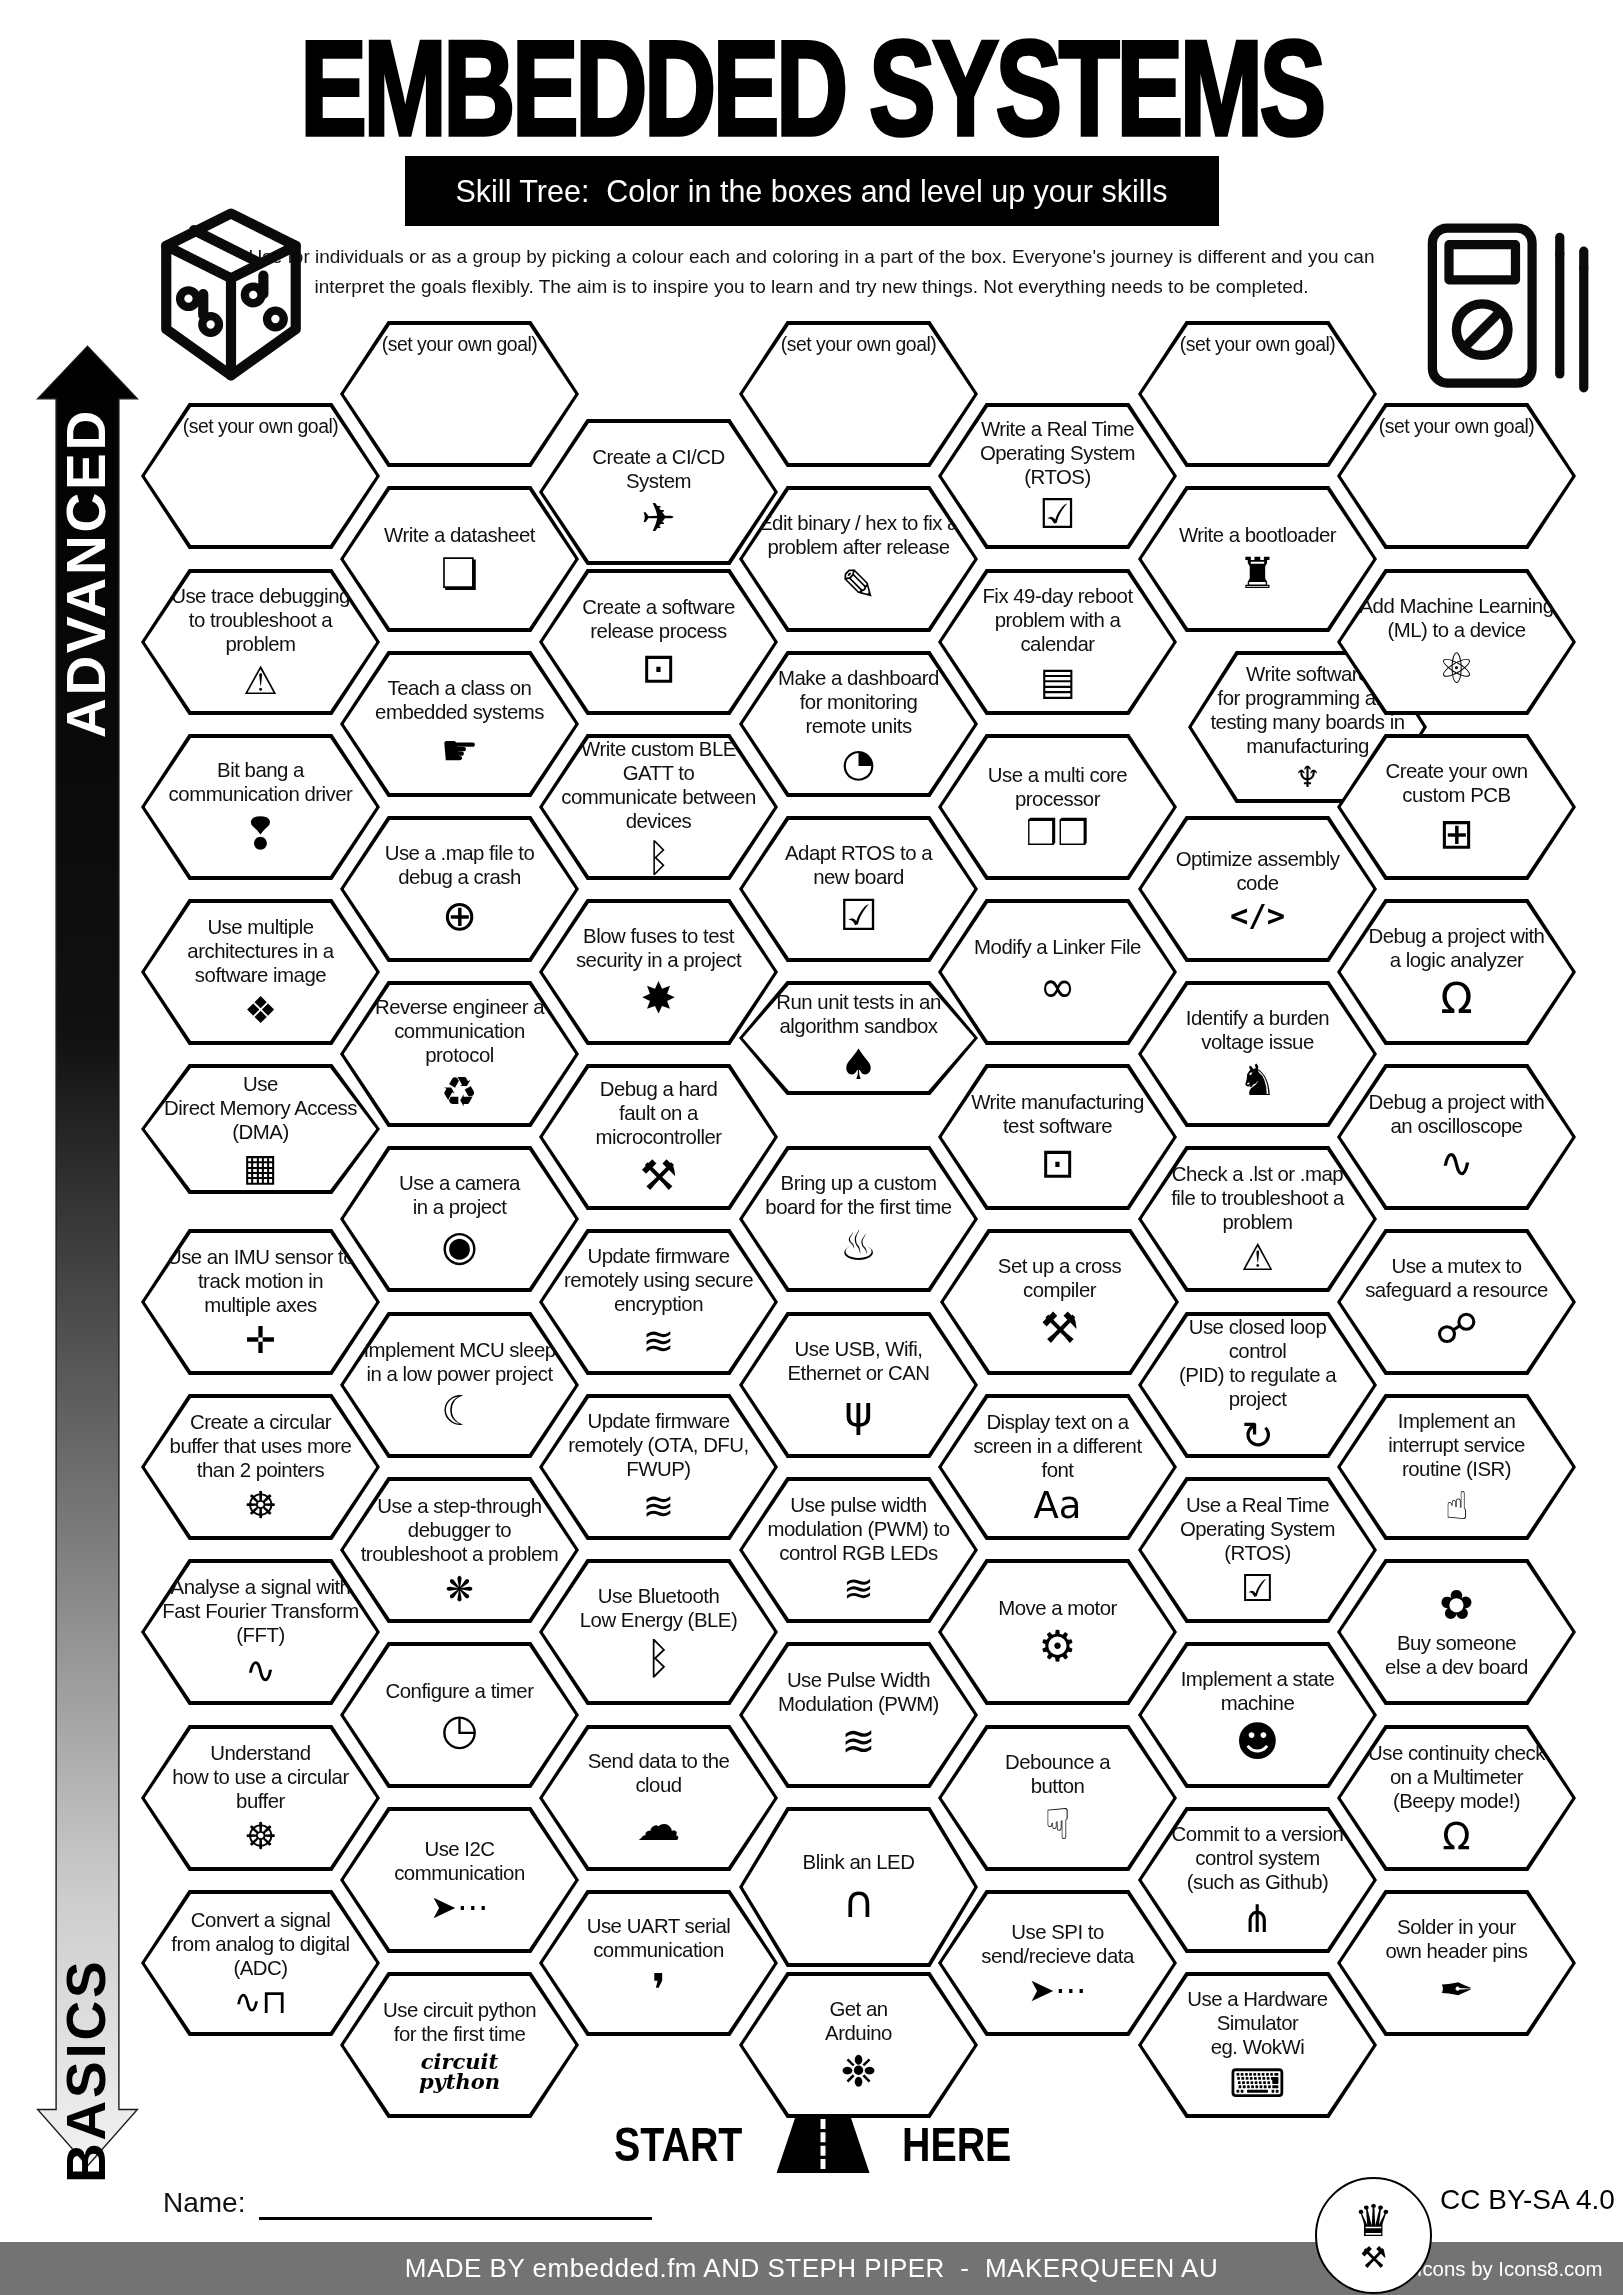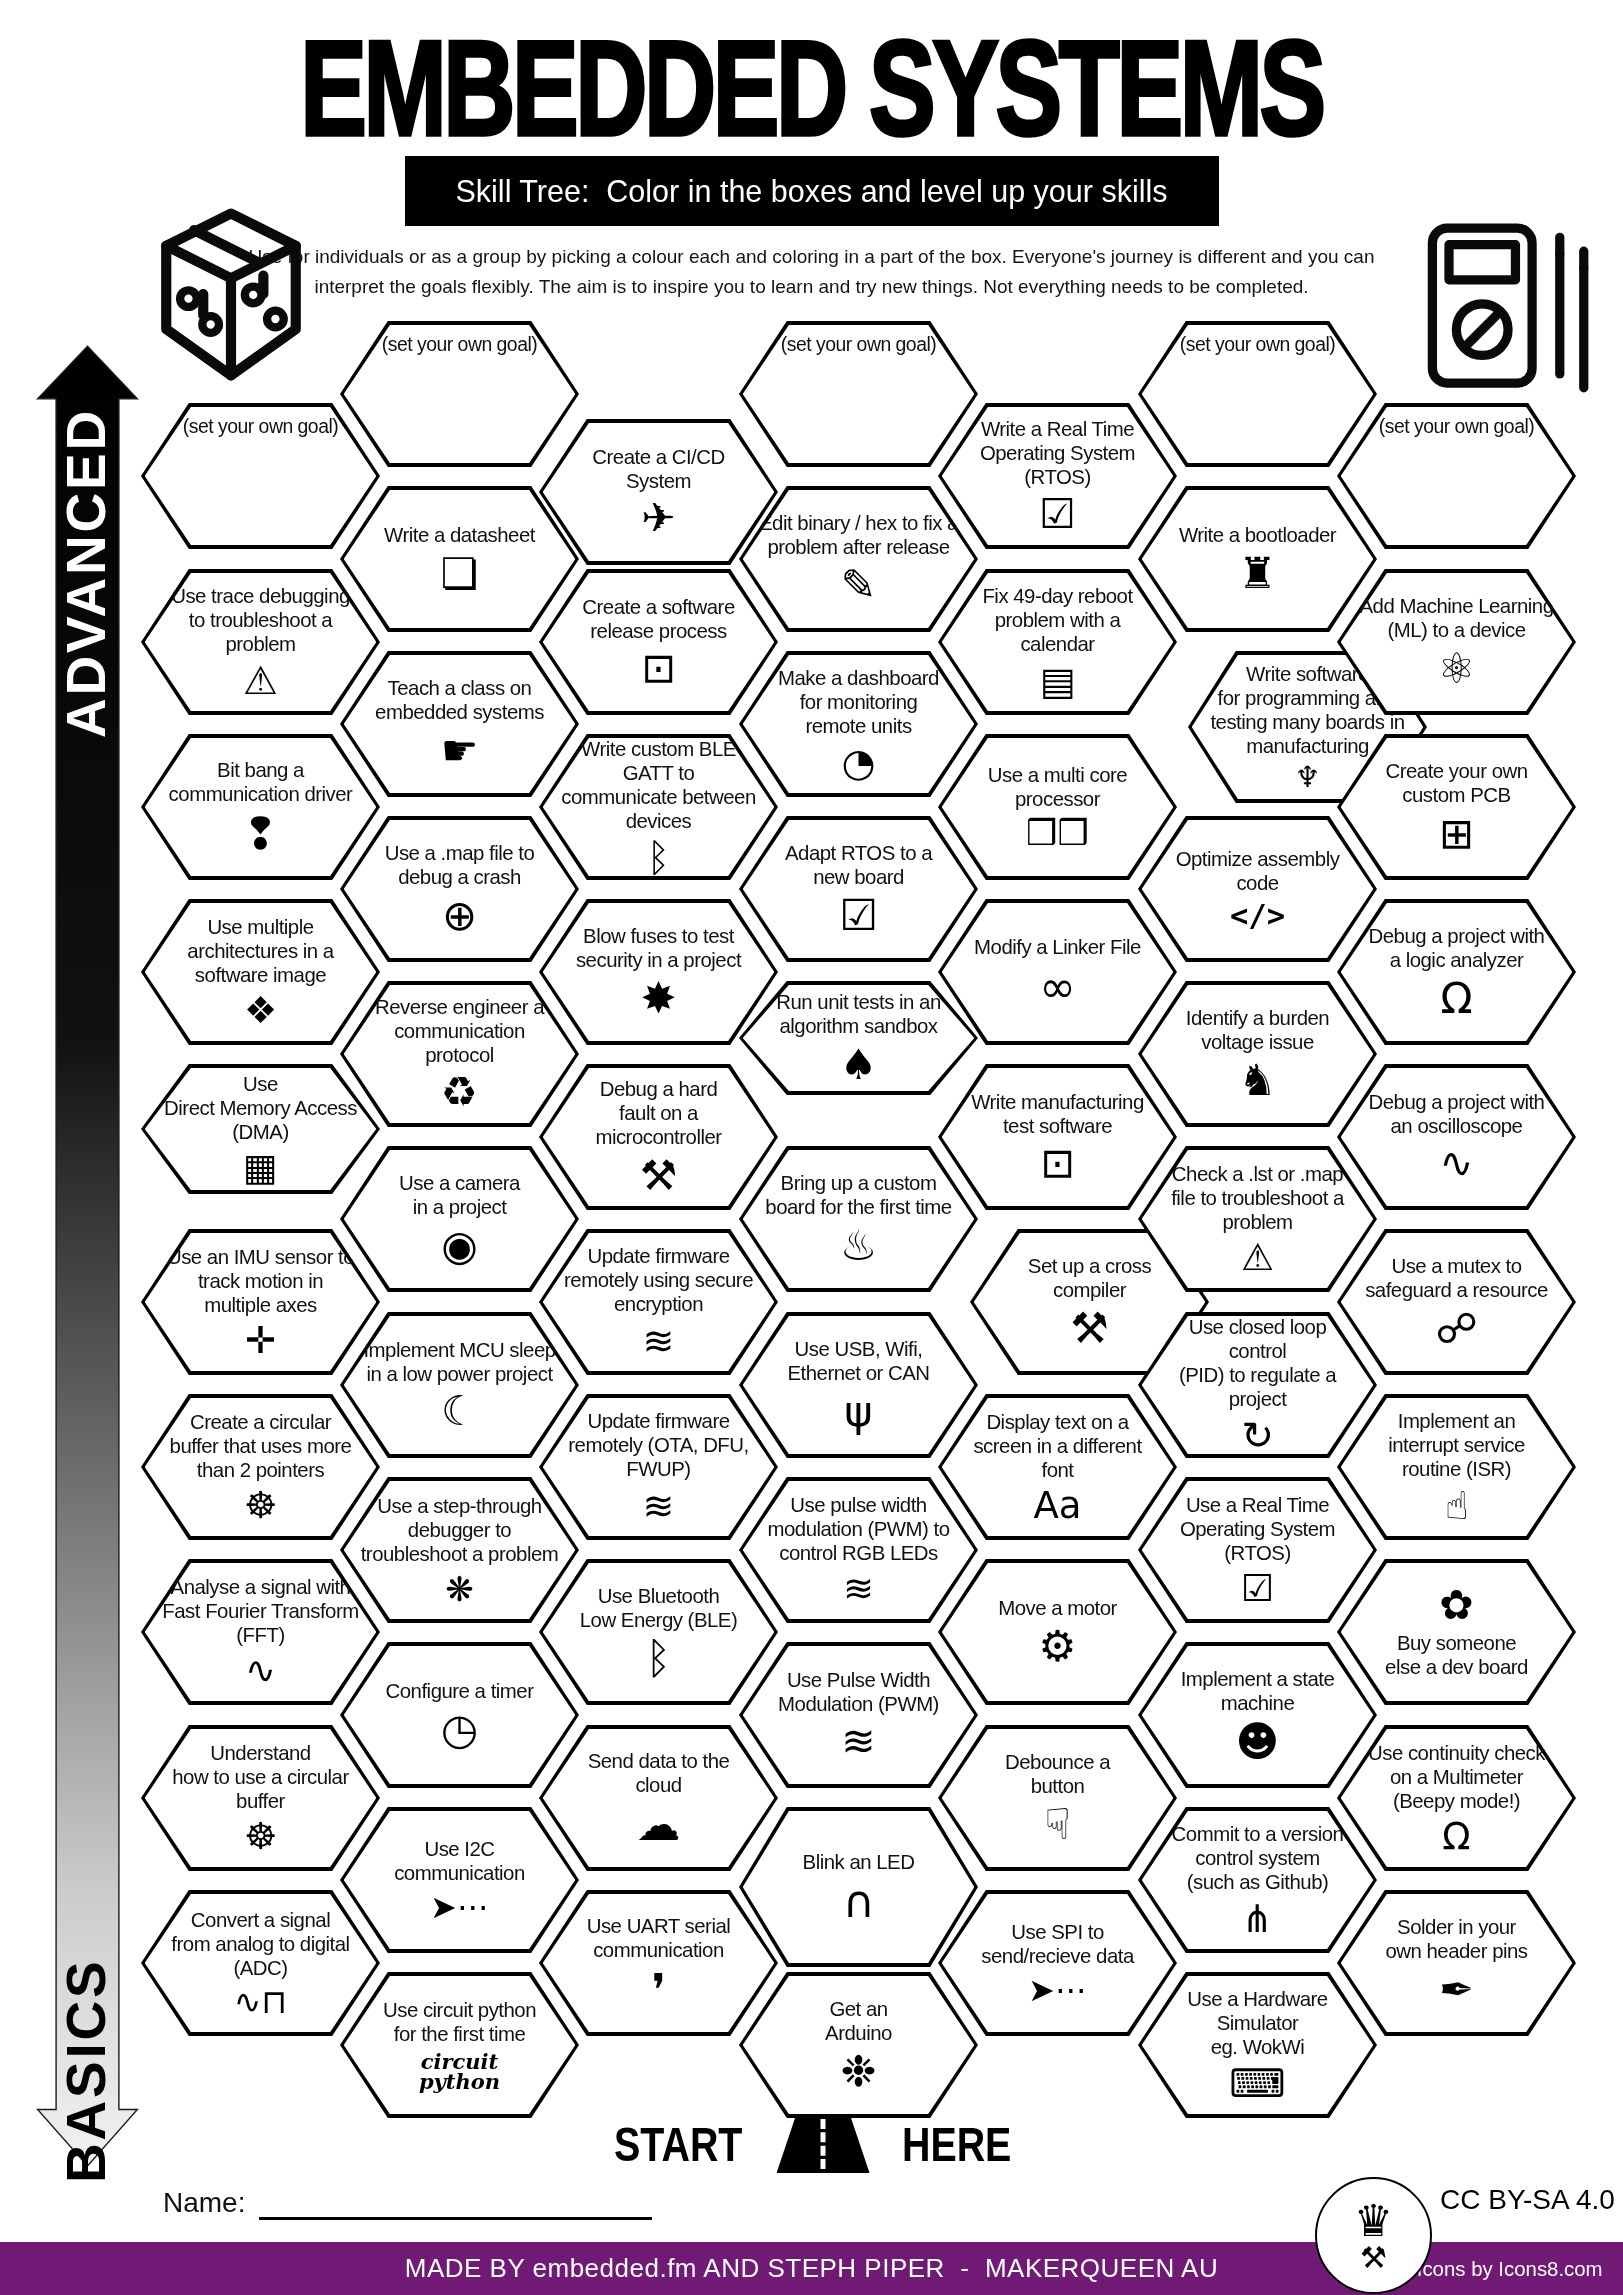--- a/index.html
+++ b/index.html
@@ -51,21 +51,21 @@
   .start-word{font-size:48px;font-weight:bold;letter-spacing:0px;transform:scaleX(0.82);}
   .road{position:relative;width:93px;height:58px;background:#000;
        clip-path:polygon(21% 0,79% 0,100% 100%,0 100%);}
   .road-line{position:absolute;left:50%;top:3.7px;bottom:3.7px;width:0;
        border-left:5.1px dashed #fff;transform:translateX(-50%);}
 
   
   .name-label{position:absolute;left:163px;top:2187px;font-size:28px;color:#111;}
   .name-line{position:absolute;left:259px;top:2186px;width:393px;height:31px;
        border-bottom:3.7px solid #000;background:transparent;}
-  .footer-bar{position:absolute;left:0;bottom:0;width:100%;height:53px;background:#701a75;}
+  .footer-bar{position:absolute;left:0;bottom:0;width:100%;height:53px;background:#737373;}
   .made-by{position:absolute;left:0;width:100%;text-align:center;top:11px;
        color:#fff;font-size:26px;letter-spacing:0.5px;white-space:pre;}
   .icons-credit{position:absolute;right:20.4px;top:15.7px;color:#fff;font-size:20.4px;}
   .license{position:absolute;left:1440px;top:2184px;font-size:28px;color:#000;}
   .mq-logo{position:absolute;left:1315px;top:2177px;width:113px;height:113px;
        border-radius:50%;background:#fff;border:2.3px solid #000;z-index:5;
        display:flex;flex-direction:column;align-items:center;justify-content:center;
        font-family:"DejaVu Sans",sans-serif;color:#000;}
   .mq-logo .crown{font-size:44px;line-height:1;}
   .mq-logo .tools{font-size:30px;line-height:1;}
@@ -500,21 +500,21 @@
         </div>
       </div>
       <div class="hex" style="left: 938px; top: 1064px; width: 239px; height: 146px;">
         <div class="hex-face"></div>
         <div class="hex-content">
           <div class="hex-label">Write manufacturing
 test software</div>
           <div class="hex-icon" style="font-size: 41px;">⊡</div>
         </div>
       </div>
-      <div class="hex" style="left: 970px; top: 1229px; width: 239px; height: 146px;">
+      <div class="hex" style="left: 940px; top: 1229px; width: 239px; height: 146px;">
         <div class="hex-face"></div>
         <div class="hex-content">
           <div class="hex-label">Set up a cross
 compiler</div>
           <div class="hex-icon" style="font-size: 43px;">⚒</div>
         </div>
       </div>
       <div class="hex" style="left: 938px; top: 1394px; width: 239px; height: 146px;">
         <div class="hex-face"></div>
         <div class="hex-content">

